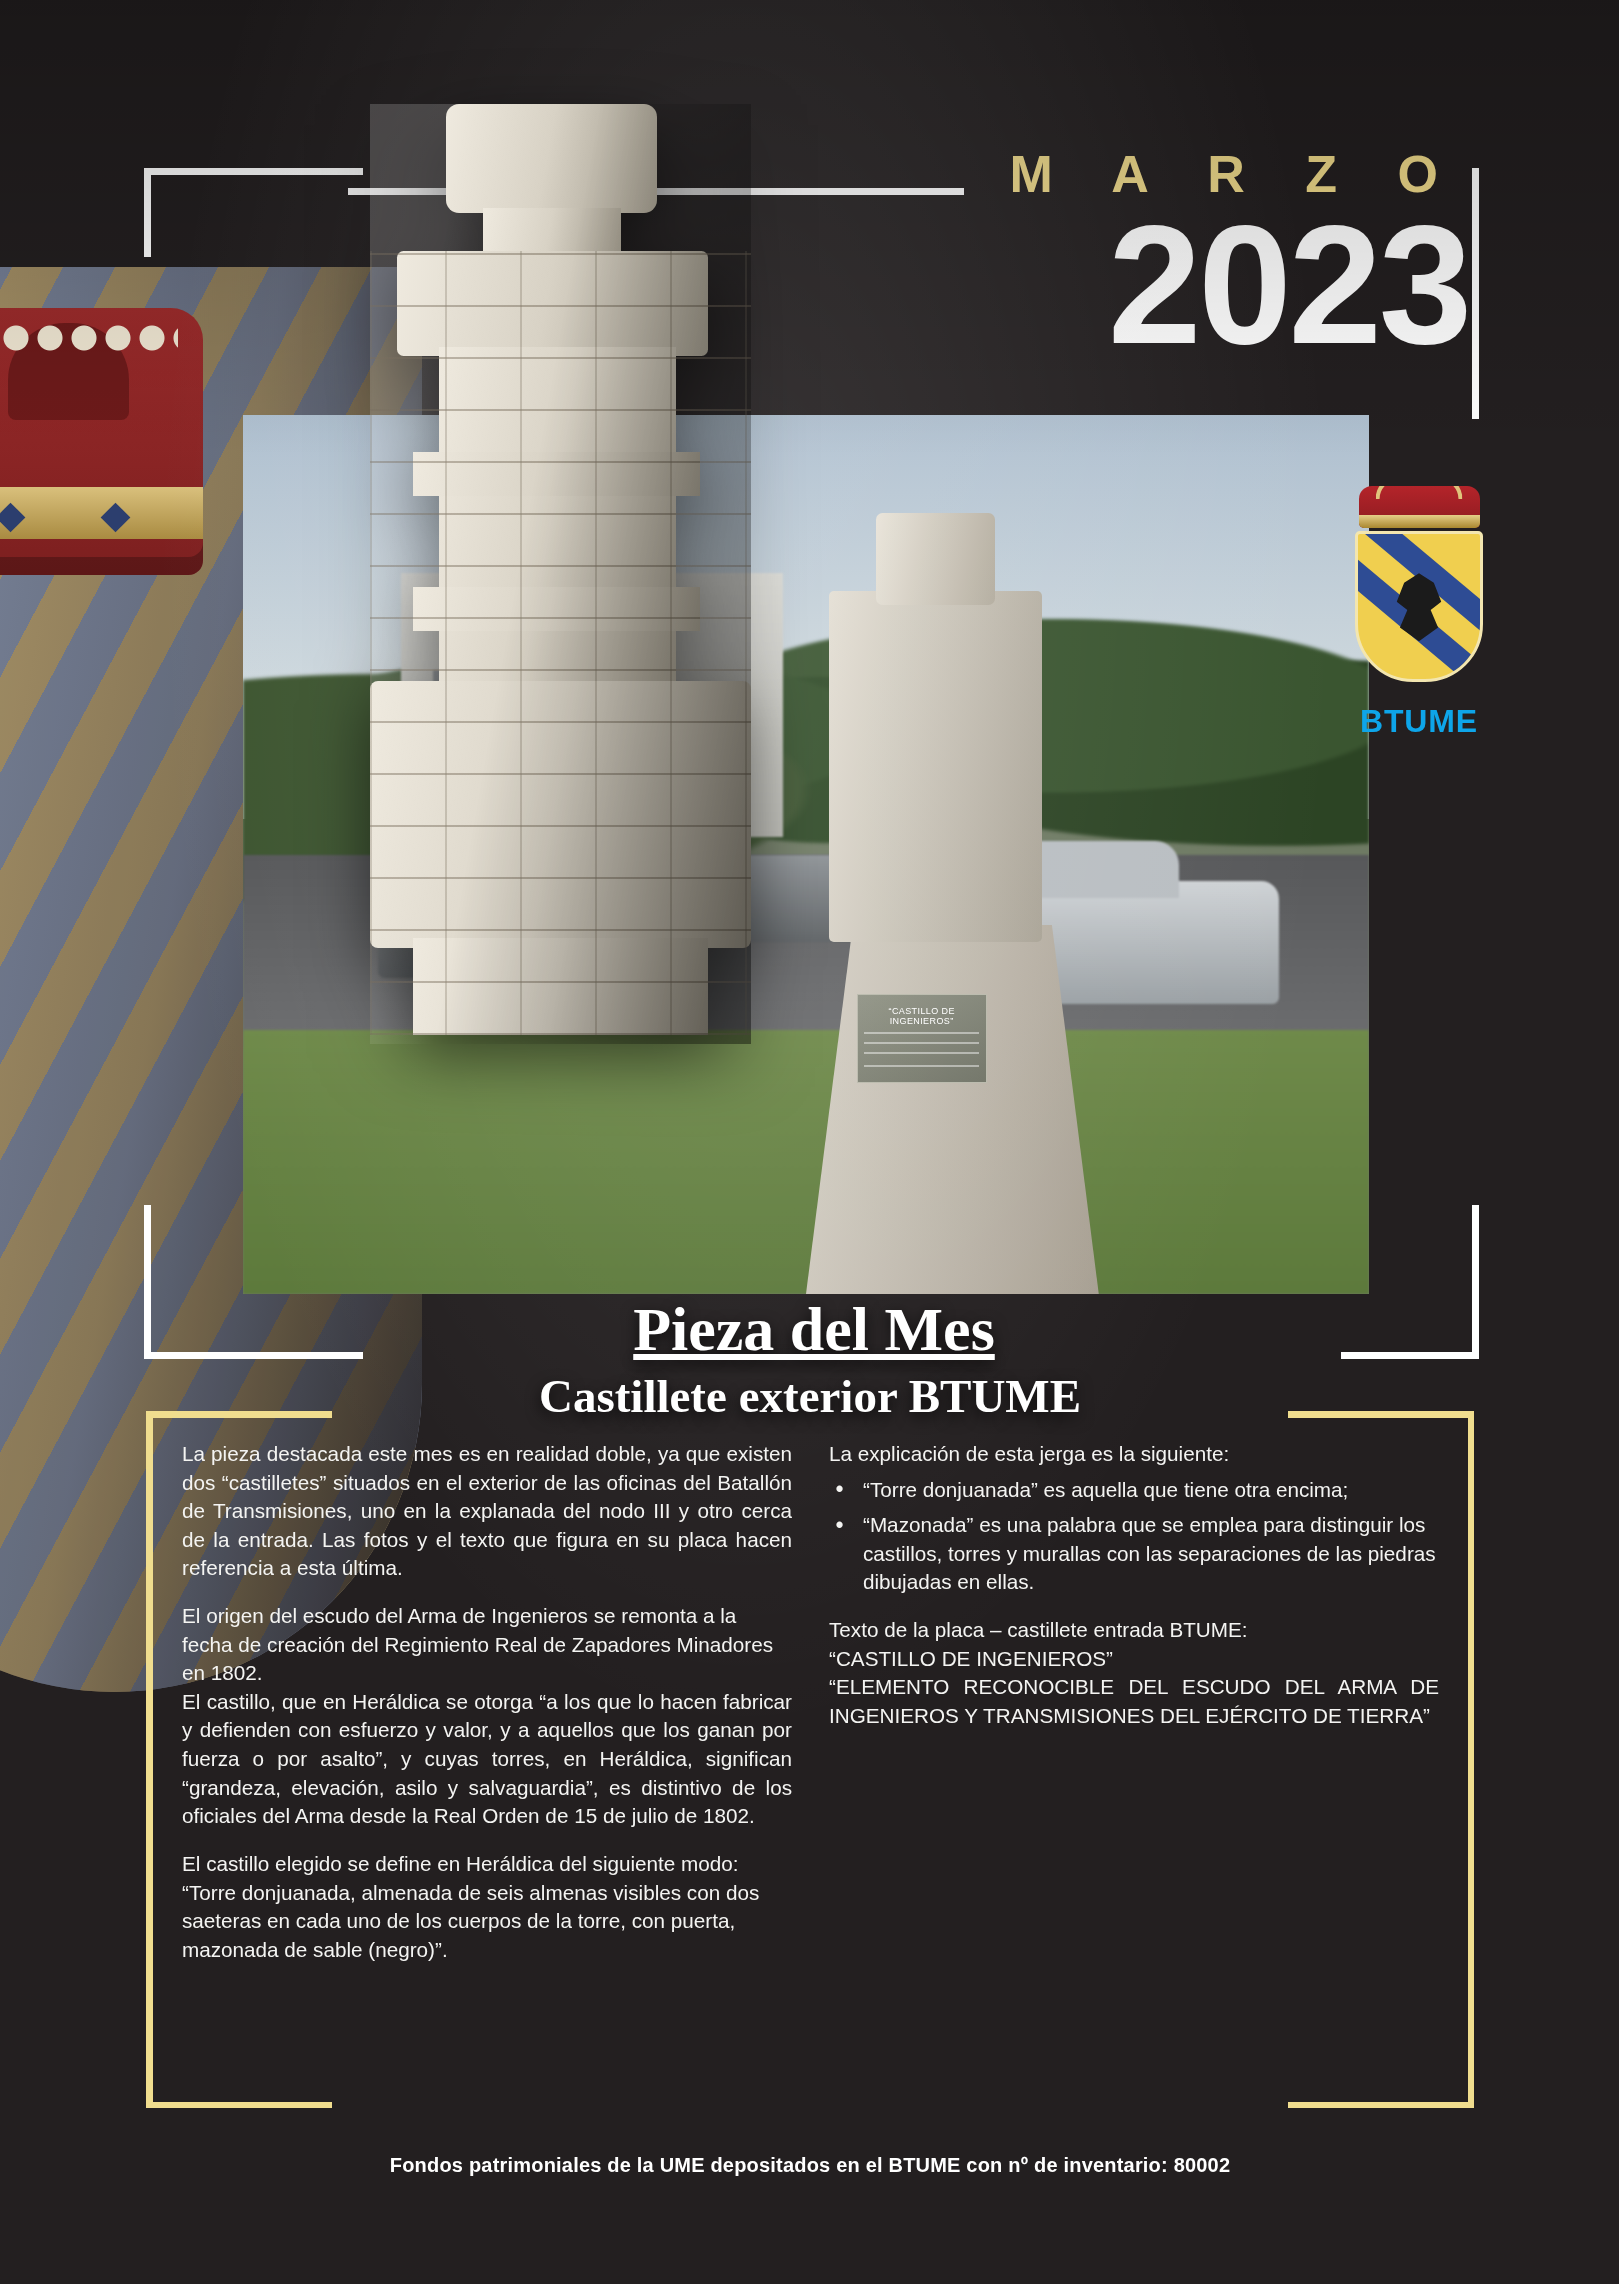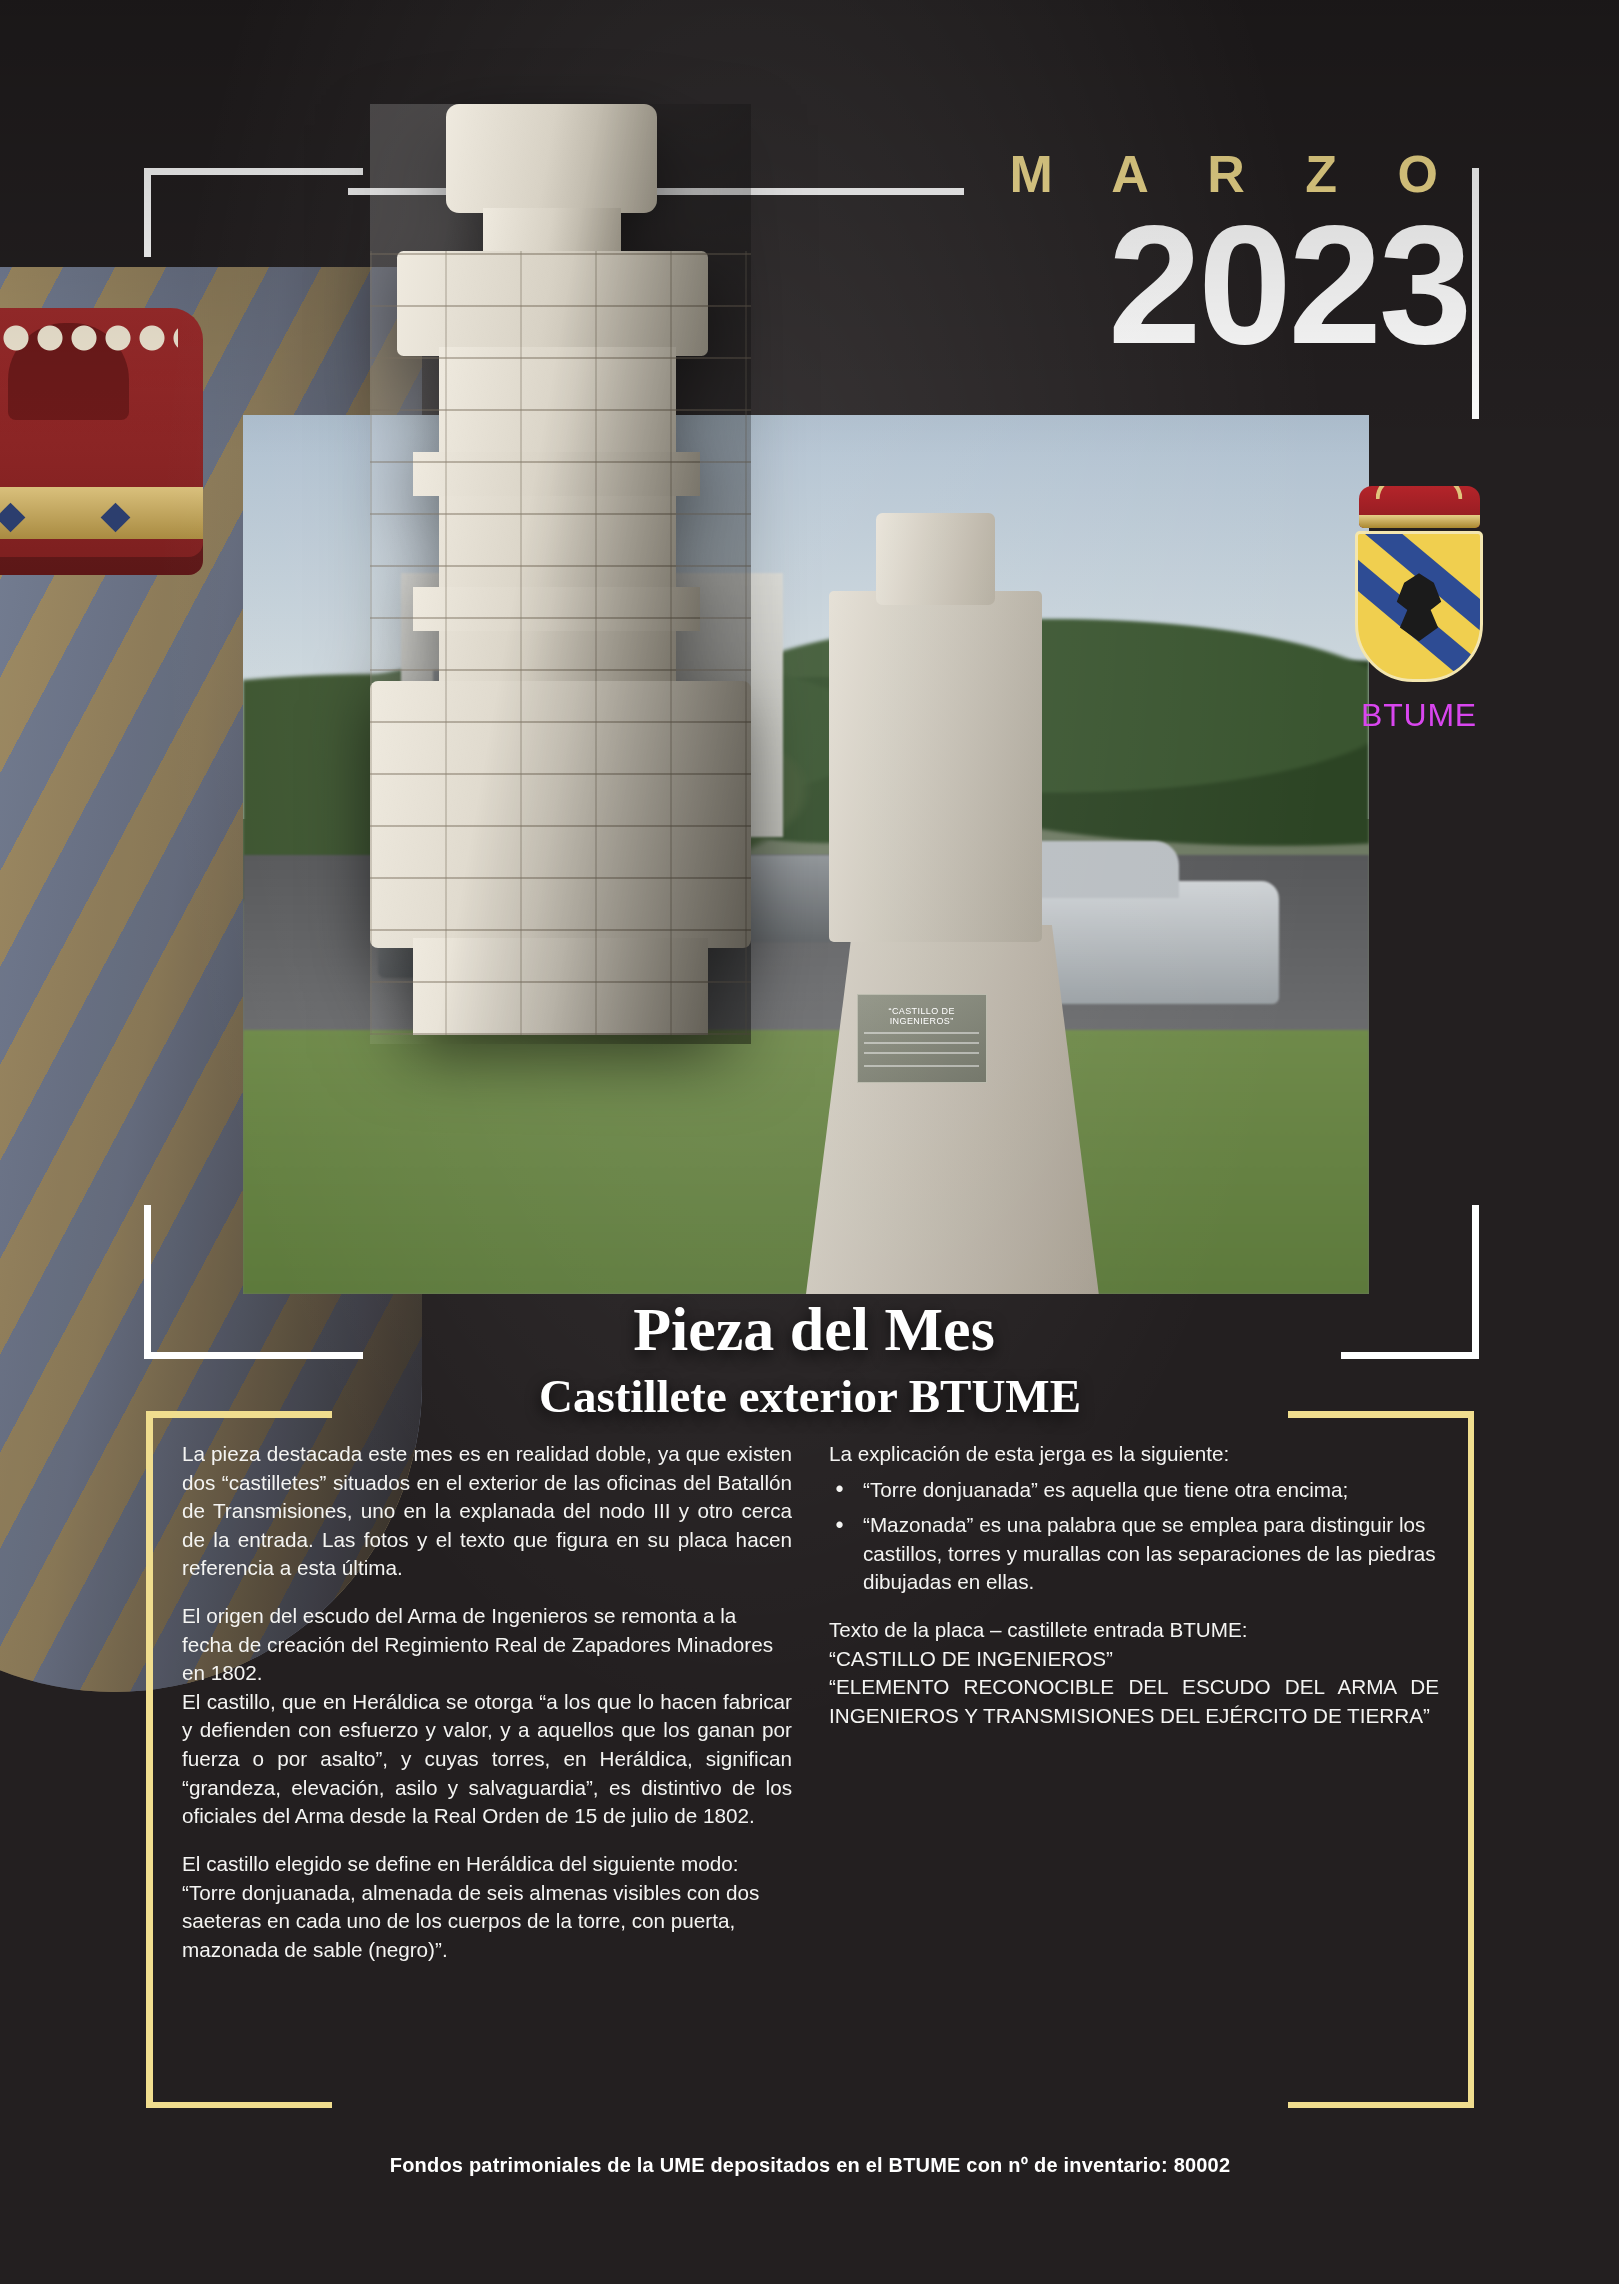--- a/index.html
+++ b/index.html
@@ -228,20 +228,21 @@
   .piece-title {
     position:absolute;
     left:8px; right:0; top:1294px;
     text-align:center;
     z-index:6;
     font-family:"Liberation Serif", serif;
     font-weight:bold;
     font-size:62px;
     color:#fff;
     text-shadow:0 4.9px 14.6px rgba(0,0,0,.75);
+    text-decoration:underline;
   }
   .piece-sub {
     position:absolute;
     left:0; right:0; top:1369px;
     text-align:center;
     z-index:6;
     font-family:"Liberation Serif", serif;
     font-weight:bold;
     font-size:47px;
     color:#fff;
@@ -286,22 +287,22 @@
   }
   .shield .bend1 { top:27.5px; }
   .shield .bend2 { top:91px; }
   .shield .bird {
     position:absolute; left:50%; top:39px; transform:translateX(-50%);
     width:53px; height:68px;
     background:#1b1b1b;
     clip-path:polygon(50% 0,78% 14%,92% 42%,72% 54%,86% 80%,50% 100%,14% 80%,28% 54%,8% 42%,22% 14%);
   }
   .emblem-label {
-    margin-top:15px;
-    font-size:32px; font-weight:normal; letter-spacing:0.8px; color:#d946ef;
+    margin-top:21px;
+    font-size:32px; font-weight:bold; letter-spacing:0.8px; color:#0ea5e9;
   }
 
   
   .text-panel {
     position:absolute;
     left:146px; top:1411px;
     width:1328px; height:697px;
     z-index:6;
   }
   .yb { position:absolute; background:#f0dd8e; }

